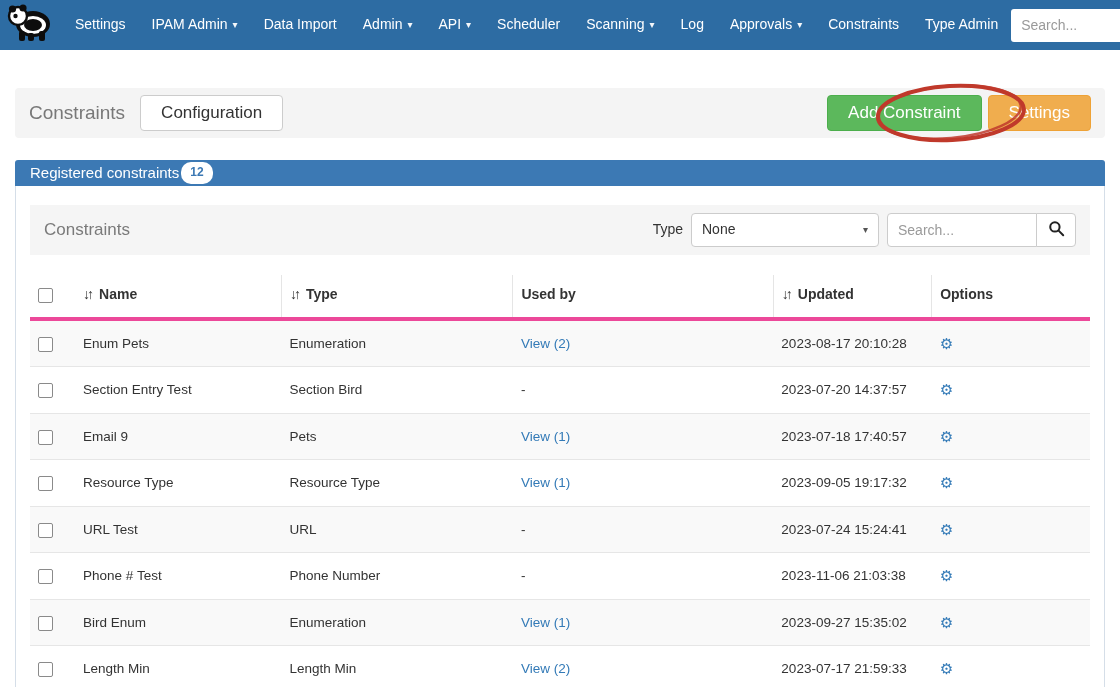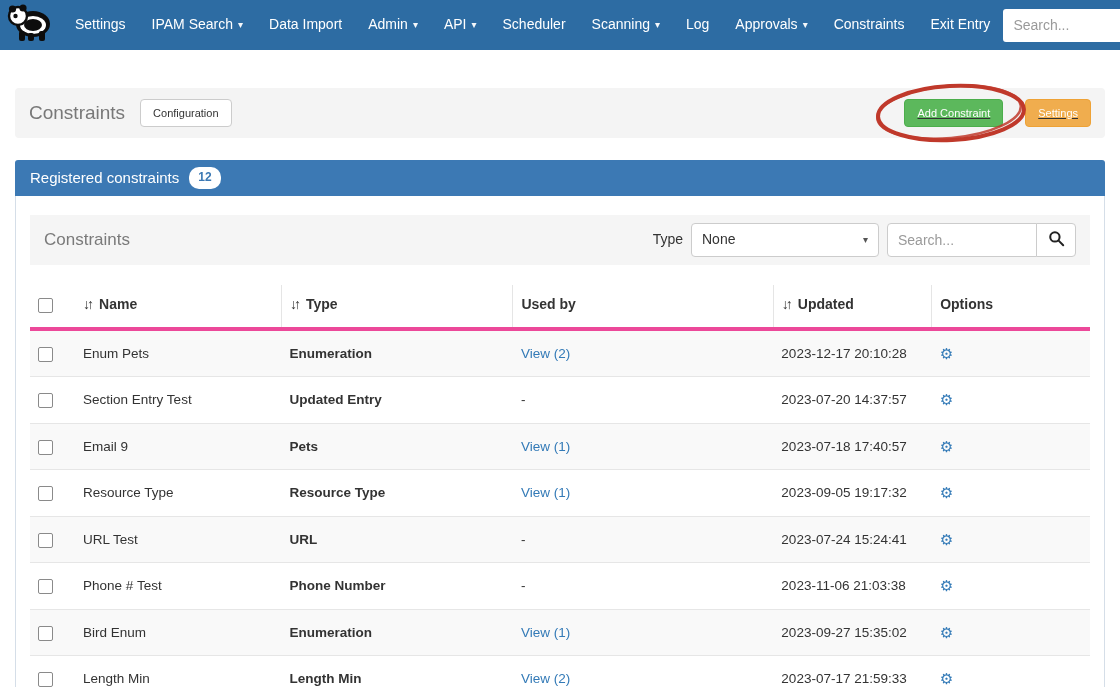--- a/index.html
+++ b/index.html
@@ -28,34 +28,34 @@
   }
   .nav-search input::placeholder { color: #9a9a9a; }
 
   
   .page-header {
     position: relative; margin: 38px 15px 22px; background: #f4f4f4; border-radius: 4px;
     height: 50px; display: flex; align-items: center; padding: 0 14px;
   }
   .page-title { font-size: 19px; color: #787878; }
   .btn {
-    font-family: inherit; font-size: 11px; padding: 7px 12px;
+    font-family: inherit; font-size: 17px; padding: 7px 20px;
     border-radius: 4px; border: 1px solid transparent; cursor: pointer; white-space: nowrap;
   }
   .btn-default { background: #fff; border-color: #ccc; color: #333; margin-left: 15px; }
-  .header-actions { margin-left: auto; display: flex; gap: 22px; text-decoration: underline; }
+  .header-actions { margin-left: auto; display: flex; gap: 6px; }
   .btn-success { background: var(--add_button_bg, #5cb85c); border-color: #4cae4c; color: #fff; }
   .btn-warning { background: var(--settings_button_bg, #f0ad4e); border-color: #eea236; color: #fff; }
   .annotation-ellipse { position: absolute; left: 857px; top: -8px; pointer-events: none; z-index: 5; }
 
   
   .panel { margin: 0 15px; }
   .panel-heading {
-    background: var(--panel_header_bg, #3c79b4); color: #fff; height: 36px;
-    border-radius: 3px 3px 0 0; display: flex; align-items: center; gap: 10px;
+    background: var(--panel_header_bg, #3c79b4); color: #fff; height: 26px;
+    border-radius: 3px 3px 0 0; display: flex; align-items: center; gap: 2px;
     padding: 0 15px; font-size: 15px;
   }
   .badge {
     background: #fff; color: var(--panel_header_bg, #3c79b4); border-radius: 10px;
     font-size: 12px; font-weight: bold; padding: 2px 9px;
   }
   .panel-body { background: #fff; border: 1px solid #d5dee8; border-top: none; padding: 19px 14px 0; }
 
   
   .filterbar {
@@ -87,21 +87,21 @@
   thead th {
     text-align: left; font-size: 14px; font-weight: bold;
     padding: 10px 8px 12px; border-bottom: 4px solid #ec4899; white-space: nowrap;
   }
   thead th.bl { border-left: 1px solid #e5e5e5; }
   thead th.sortable { cursor: pointer; }
   .sort { letter-spacing: -3px; margin-right: 8px; font-weight: bold; }
   tbody tr:nth-child(odd) { background: #f9f9f9; }
   tbody tr + tr { border-top: 1px solid #e6e6e6; }
   td { padding: 12px 8px; white-space: nowrap; }
-  .cell-type { font-weight: bold; }
+  .cell-type { font-weight: normal; }
   .view-link { color: var(--link, #337ab7); text-decoration: none; cursor: pointer; }
   .gear { color: var(--link, #337ab7); font-size: 15px; cursor: pointer; }
   input[type="checkbox"] {
     appearance: none; width: 15px; height: 15px; background: #fff;
     border: 1px solid #8a8a8a; border-radius: 2px; cursor: pointer; vertical-align: middle;
   }
 </style>
 </head>
 <body>
 
@@ -123,21 +123,21 @@
     </span>
   </div>
   <ul class="nav-menu">
 
       <li class="nav-item">
         <span>Settings</span>
 
       </li>
 
       <li class="nav-item">
-        <span>IPAM Search</span>
+        <span>IPAM Admin</span>
         <span class="caret">▾</span>
       </li>
 
       <li class="nav-item">
         <span>Data Import</span>
 
       </li>
 
       <li class="nav-item">
         <span>Admin</span>
@@ -168,21 +168,21 @@
         <span>Approvals</span>
         <span class="caret">▾</span>
       </li>
 
       <li class="nav-item">
         <span>Constraints</span>
 
       </li>
 
       <li class="nav-item">
-        <span>Exit Entry</span>
+        <span>Type Admin</span>
 
       </li>
 
   </ul>
   <div class="nav-search">
     <input type="text" placeholder="Search..." style="">
 
   </div>
 
 </div>
@@ -263,28 +263,28 @@
       <tbody>
 
           <tr>
             <td><input type="checkbox" style=""></td>
             <td>Enum Pets</td>
             <td class="cell-type">Enumeration</td>
             <td>
               <a class="view-link">View (2)</a>
               
             </td>
-            <td>2023-12-17 20:10:28</td>
+            <td>2023-08-17 20:10:28</td>
             <td><span class="gear">⚙</span></td>
           </tr>
 
           <tr>
             <td><input type="checkbox" style=""></td>
             <td>Section Entry Test</td>
-            <td class="cell-type">Updated Entry</td>
+            <td class="cell-type">Section Bird</td>
             <td>
               
               <span>-</span>
             </td>
             <td>2023-07-20 14:37:57</td>
             <td><span class="gear">⚙</span></td>
           </tr>
 
           <tr>
             <td><input type="checkbox" style=""></td>

